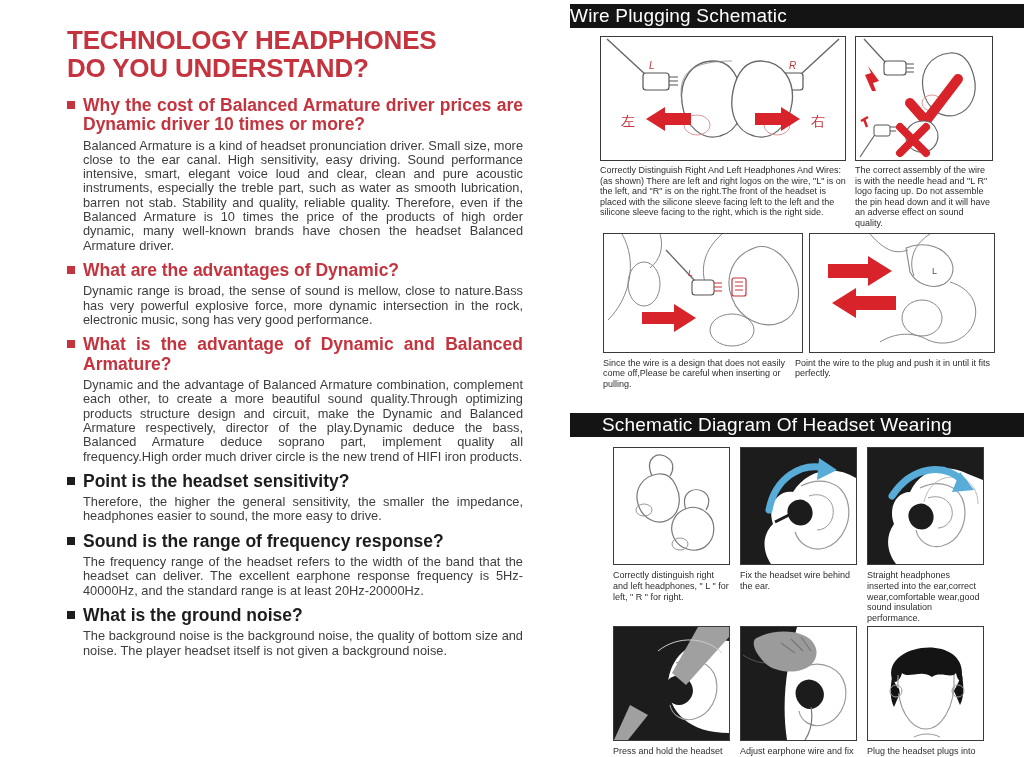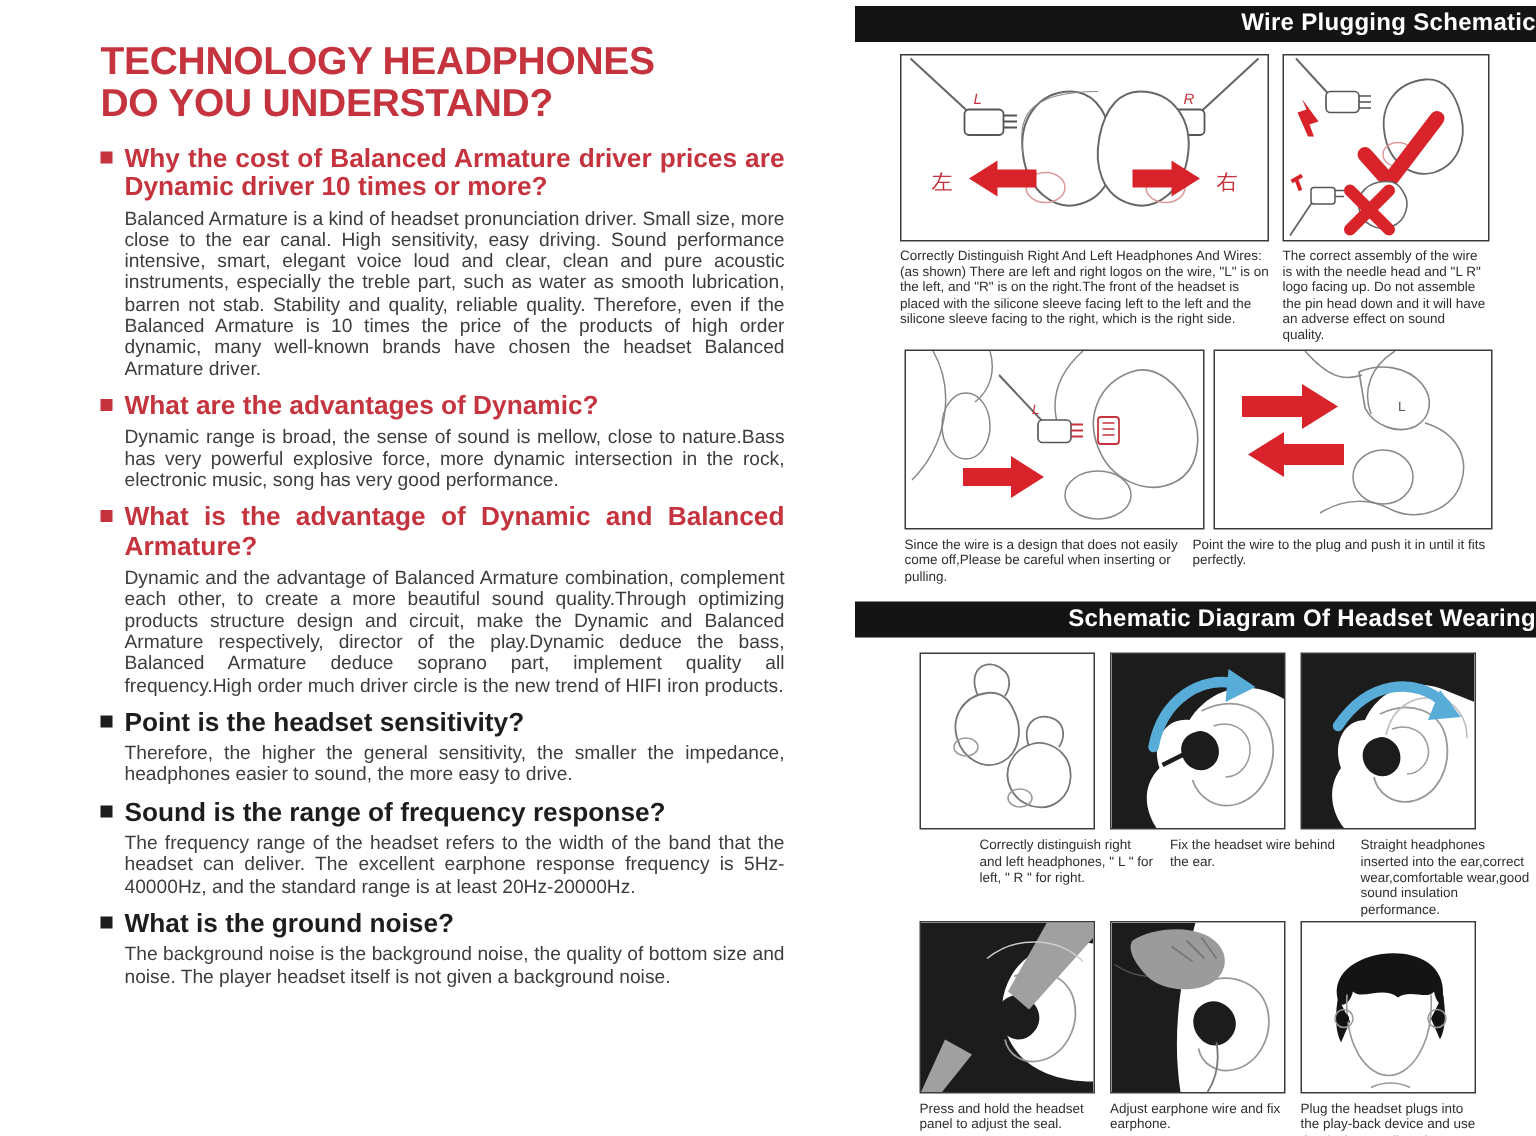--- a/index.html
+++ b/index.html
@@ -22,30 +22,30 @@
   .qa-head{display:flex;gap:8px;font-size:17.5px;font-weight:700;line-height:1.1;margin:8px 0 4px 0;}
   .qa-head .q-text{flex:1;text-align:justify;}
   .qa-head.red{color:var(--red);}
   .qa-head.dark{color:var(--ink);}
   .bullet{width:8px;height:8px;margin-top:5px;flex:none;}
   .bullet.red{background:var(--red);}
   .bullet.dark{background:var(--ink);}
   .qa-body{font-size:12.8px;line-height:1.12;color:var(--body);text-align:justify;margin:0 0 5px 16px;}
   
   .right-page{width:454px;box-sizing:border-box;margin-left:25px;padding-top:4px;flex:none;}
-  .bar{background:#141414;color:#fff;font-size:16px;font-weight:700;text-align:right;height:24px;line-height:24px;letter-spacing:0.2px;}
+  .bar{background:#141414;color:#fff;font-size:19px;font-weight:400;text-align:left;height:24px;line-height:24px;letter-spacing:0.2px;}
   .fig{border:1px solid #3a3a3a;background:#fff;box-sizing:border-box;flex:none;overflow:hidden;}
   .row{display:flex;}
   .p1-row1{gap:9px;margin:8px 0 0 30px;}
   .p1-cap1{gap:9px;margin:4px 0 0 30px;min-height:54px;}
   .p1-row2{gap:6px;margin:4px 0 0 33px;}
   .p1-cap2{gap:6px;margin:5px 0 0 33px;min-height:24px;}
-  .bar2{margin-top:12px;}
+  .bar2{margin-top:24px;padding-left:32px;}
   .p2-row1{gap:10px;margin:10px 0 0 43px;}
-  .p2-cap1{gap:10px;margin:5px 0 0 43px;min-height:46px;justify-content:flex-end;}
+  .p2-cap1{gap:10px;margin:5px 0 0 43px;min-height:46px;}
   .p2-row2{gap:10px;margin:2px 0 0 43px;}
   .p2-cap2{gap:10px;margin:5px 0 0 43px;}
   .cap{font-size:9px;line-height:1.18;color:#2e2e2e;}
   .w246{width:246px;} .w145{width:138px;} .w200{width:200px;} .w186{width:186px;} .w117{width:117px;}
   .h125{height:125px;} .h120{height:120px;} .h118{height:118px;} .h115{height:115px;}
   svg{display:block;}
 </style>
 </head>
 <body>
 

